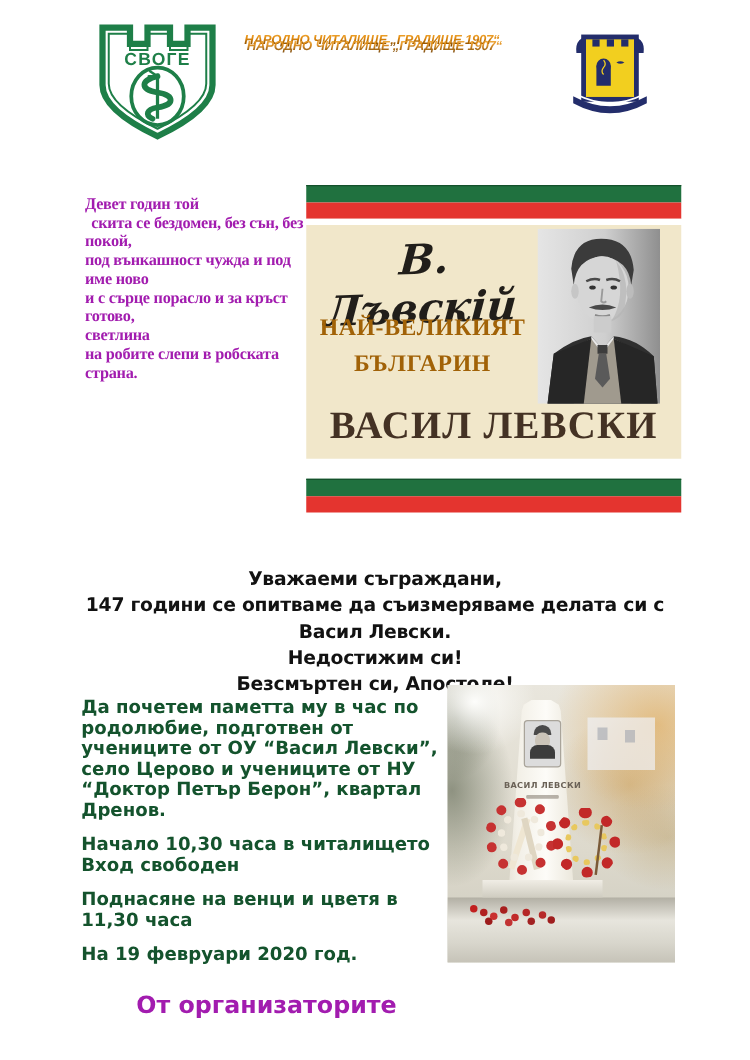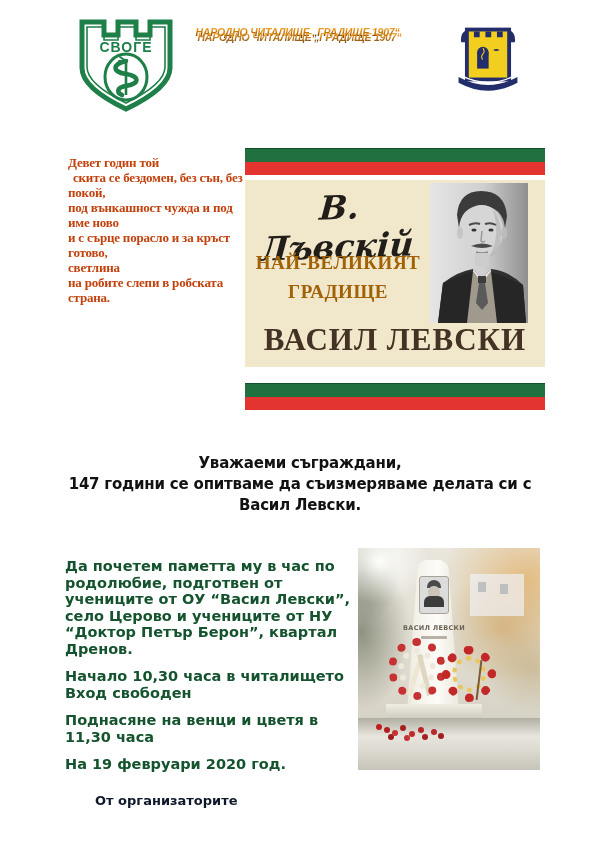--- a/index.html
+++ b/index.html
@@ -12,21 +12,21 @@
   .gold{background-image:linear-gradient(180deg,#f6b13c 0%,#e08a12 38%,#9c5a00 72%,#6b3a00 100%);
         -webkit-background-clip:text;background-clip:text;color:transparent;}
   .header-title{font:italic 700 20px/22px "Liberation Sans",sans-serif;letter-spacing:-0.5px;}
   .header-sub{font:italic 700 10.5px/12px "Liberation Sans",sans-serif;letter-spacing:-0.2px;}
   .header-sub.second{margin-top:-7px;opacity:.9;transform:translateX(2px);}
   .partner-logo{position:absolute;left:456px;top:16px;width:64px;height:86px;}
 
   
   .poem{position:absolute;left:68px;top:155px;width:186px;
         font-family:"Liberation Serif","DejaVu Serif",serif;font-weight:700;
-        font-size:13px;line-height:15px;color:#c2410c;letter-spacing:-0.2px;}
+        font-size:13px;line-height:15px;color:#a21caf;letter-spacing:-0.2px;}
   .poem-line{white-space:nowrap;}
   .poem-line.indent{padding-left:5px;}
 
   
   .poster{position:absolute;left:245px;top:148px;width:300px;}
   .stripe{width:100%;}
   .stripe.green{height:14px;background:#20713f;border-top:1px solid #14512c;box-sizing:border-box;}
   .stripe.red{height:13px;background:#e4342f;}
   .stripe.gap5{height:5px;background:#ffffff;}
   .stripe.gap16{height:16px;background:#ffffff;}
@@ -93,21 +93,21 @@
   .ribbon.r1{left:55px;top:106px;background:#efe6d2;transform:rotate(18deg);}
   .ribbon.r2{left:64px;top:106px;background:#dfd6c2;transform:rotate(-14deg);}
   .stick{position:absolute;left:120px;top:112px;width:2px;height:40px;background:#7a5a38;
          transform:rotate(7deg);}
   .roses{position:absolute;left:18px;top:176px;width:6px;height:6px;background:#c11f1f;border-radius:50%;
          box-shadow:8px 3px 0 #b02020,16px 6px 0 #c93030,24px 1px 0 #a81f1f,33px 7px 0 #c12a2a,
                     42px 3px 0 #b52525,12px 10px 0 #9d1c1c,28px 11px 0 #c23333,46px 10px 0 #a22222,
                     55px 5px 0 #b72a2a,62px 9px 0 #9f1e1e;}
 
   
-  .from-org{position:absolute;left:95px;top:793px;font-weight:700;font-size:13px;color:#0f172a;}
+  .from-org{position:absolute;left:109px;top:793px;font-weight:700;font-size:19px;color:#a21caf;}
 </style>
 </head>
 <body>
 
 <div id="canvas">
 
   <div class="crest">
     <svg viewBox="0 0 108 102" width="108" height="102">
       <path d="M10,8 L32,8 L32,21 L46,21 L46,8 L64,8 L64,21 L78,21 L78,8 L98,8 L98,54
                Q98,74 54,95 Q10,74 10,54 Z" fill="#ffffff" stroke="#1e7f48" stroke-width="5" stroke-linejoin="miter"></path>
@@ -156,21 +156,21 @@
     <div class="poem-line">страна.</div>
   </div>
 
   <div class="poster">
     <div class="stripe green"></div>
     <div class="stripe red"></div>
     <div class="stripe gap5"></div>
     <div class="poster-panel">
       <div class="signature">В. Лъвскій</div>
       <div class="epithet l1">НАЙ-ВЕЛИКИЯТ</div>
-      <div class="epithet l2">ГРАДИЩЕ</div>
+      <div class="epithet l2">БЪЛГАРИН</div>
       <div class="poster-name">ВАСИЛ ЛЕВСКИ</div>
       <div class="poster-portrait">
         <svg viewBox="0 0 98 140" width="98" height="140">
           <defs>
             <linearGradient id="pg" x1="0" y1="0" x2="1" y2="0">
               <stop offset="0" stop-color="#e5e5e5"></stop>
               <stop offset=".55" stop-color="#cfcfcf"></stop>
               <stop offset="1" stop-color="#8f8f8f"></stop>
             </linearGradient>
           </defs>
@@ -200,20 +200,22 @@
     </div>
     <div class="stripe gap16"></div>
     <div class="stripe green"></div>
     <div class="stripe red"></div>
   </div>
 
   <div class="address">
     <div>Уважаеми съграждани,</div>
     <div>147 години се опитваме да съизмеряваме делата си с</div>
     <div>Васил Левски.</div>
+    <div>Недостижим си!</div>
+    <div>Безсмъртен си, Апостоле!</div>
   </div>
 
   <div class="event">
     <p>Да почетем паметта му в час по родолюбие, подготвен от учениците от ОУ “Васил Левски”, село Церово и учениците от НУ “Доктор Петър Берон”, квартал Дренов.</p>
     <p style="margin-bottom:0">Начало 10,30 часа в читалището</p>
     <p>Вход свободен</p>
     <p>Поднасяне на венци и цветя в 11,30 часа</p>
     <p>На 19 февруари  2020 год.</p>
   </div>
 

